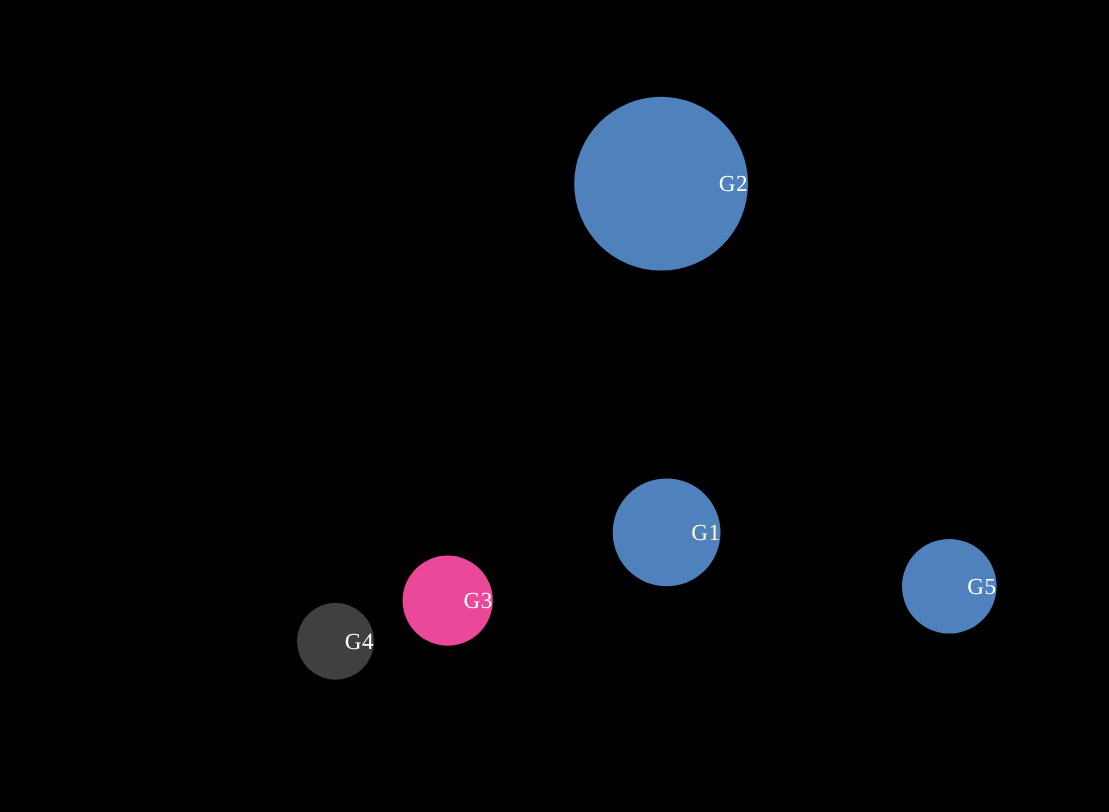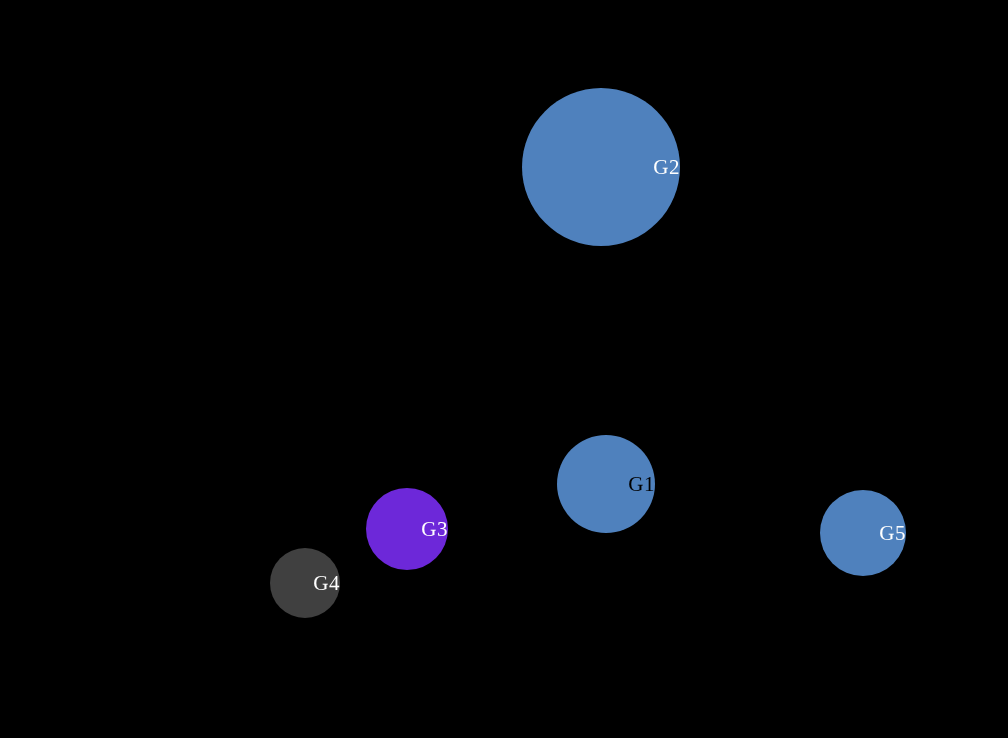--- a/index.html
+++ b/index.html
@@ -30,26 +30,26 @@
     line-height: 1;
     letter-spacing: 0.5px;
     user-select: none;
   }
 </style>
 </head>
 <body style="background: rgb(0, 0, 0);">
 
 <div class="chart-canvas" id="canvas" style="background: rgb(0, 0, 0);">
     <div class="bubble" style="left: 557px; top: 435px; width: 98px; height: 98px; background: rgb(79, 129, 189);">
-      <span class="bubble-label" style="color: #000000;">G1</span>
+      <span class="bubble-label" style="color: #fef9c3;">G1</span>
     </div>
     <div class="bubble" style="left: 522px; top: 88px; width: 158px; height: 158px; background: rgb(79, 129, 189);">
       <span class="bubble-label" style="color: rgb(255, 255, 255);">G2</span>
     </div>
-    <div class="bubble" style="left: 366px; top: 488px; width: 82px; height: 82px; background: #6d28d9;">
+    <div class="bubble" style="left: 366px; top: 505px; width: 82px; height: 82px; background: #ec4899;">
       <span class="bubble-label" style="color: rgb(255, 255, 255);">G3</span>
     </div>
     <div class="bubble" style="left: 270px; top: 548px; width: 70px; height: 70px; background: #404040;">
       <span class="bubble-label" style="color: rgb(255, 255, 255);">G4</span>
     </div>
     <div class="bubble" style="left: 820px; top: 490px; width: 86px; height: 86px; background: rgb(79, 129, 189);">
       <span class="bubble-label" style="color: #ffffff;">G5</span>
     </div>
   </div>
 

